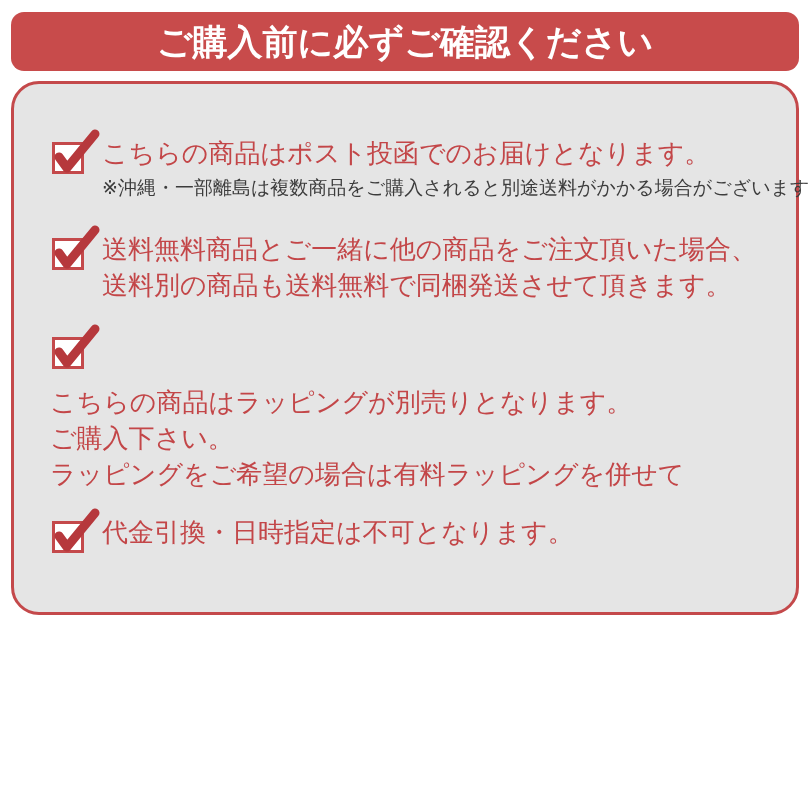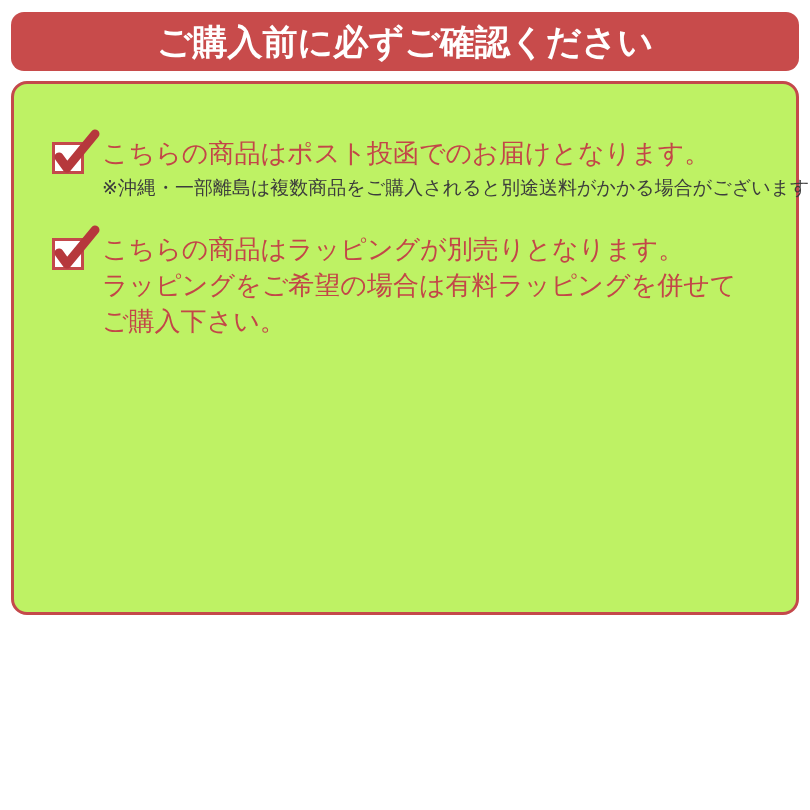--- a/index.html
+++ b/index.html
@@ -33,32 +33,32 @@
     font-size:35px;
     font-weight:bold;
     letter-spacing:0px;
     line-height:1;
     white-space:nowrap;
   }
   .box{
     position:absolute;
     left:11px;top:81px;
     width:788px;height:534px;
-    background:#bef264;
+    background:#e5e5e5;
     border:3px solid var(--box-border);
-    border-radius:16px;
+    border-radius:28px;
     padding:51px 18px 12px 36px;
   }
   .item{
     display:flex;
     align-items:flex-start;
   }
   .item.m1{margin-bottom:28px;}
   .item.m2{margin-bottom:27px;}
-  .item.m3{margin-bottom:22px;}
+  .item.m3{margin-bottom:22px;flex-direction:column;}
   .cb{
     flex:0 0 52px;
     width:52px;height:46px;
     position:relative;
     margin-top:2px;
   }
   .cb svg{
     position:absolute;left:0;top:-10px;
     overflow:visible;
     display:block;
@@ -108,30 +108,53 @@
           <rect x="3.5" y="16.5" width="29" height="29"></rect>
           <path d="M9 30 L17 41 L45 7"></path>
         </svg>
       </span>
       <div class="txt">
         <div class="line">こちらの商品はポスト投函でのお届けとなります。</div>
         <div class="note first">※沖縄・一部離島は複数商品をご購入されると別途送料がかかる場合がございます。</div>
       </div>
     </div>
 
+    <div class="item m2">
+      <span class="cb">
+        <svg width="52" height="52" viewBox="0 0 52 52">
+          <rect x="3.5" y="16.5" width="29" height="29"></rect>
+          <path d="M9 30 L17 41 L45 7"></path>
+        </svg>
+      </span>
+      <div class="txt">
+        <div class="line">送料無料商品とご一緒に他の商品をご注文頂いた場合、</div>
+        <div class="line">送料別の商品も送料無料で同梱発送させて頂きます。</div>
+      </div>
+    </div>
 
     <div class="item m3">
       <span class="cb">
         <svg width="52" height="52" viewBox="0 0 52 52">
           <rect x="3.5" y="16.5" width="29" height="29"></rect>
           <path d="M9 30 L17 41 L45 7"></path>
         </svg>
       </span>
       <div class="txt">
         <div class="line">こちらの商品はラッピングが別売りとなります。</div>
+        <div class="line">ご購入下さい。</div>
         <div class="line">ラッピングをご希望の場合は有料ラッピングを併せて</div>
-        <div class="line">ご購入下さい。</div>
       </div>
     </div>
 
+    <div class="item">
+      <span class="cb">
+        <svg width="52" height="52" viewBox="0 0 52 52">
+          <rect x="3.5" y="16.5" width="29" height="29"></rect>
+          <path d="M9 30 L17 41 L45 7"></path>
+        </svg>
+      </span>
+      <div class="txt">
+        <div class="line">代金引換・日時指定は不可となります。</div>
+      </div>
+    </div>
 
   </div>
 </div>
 
 </body></html>

